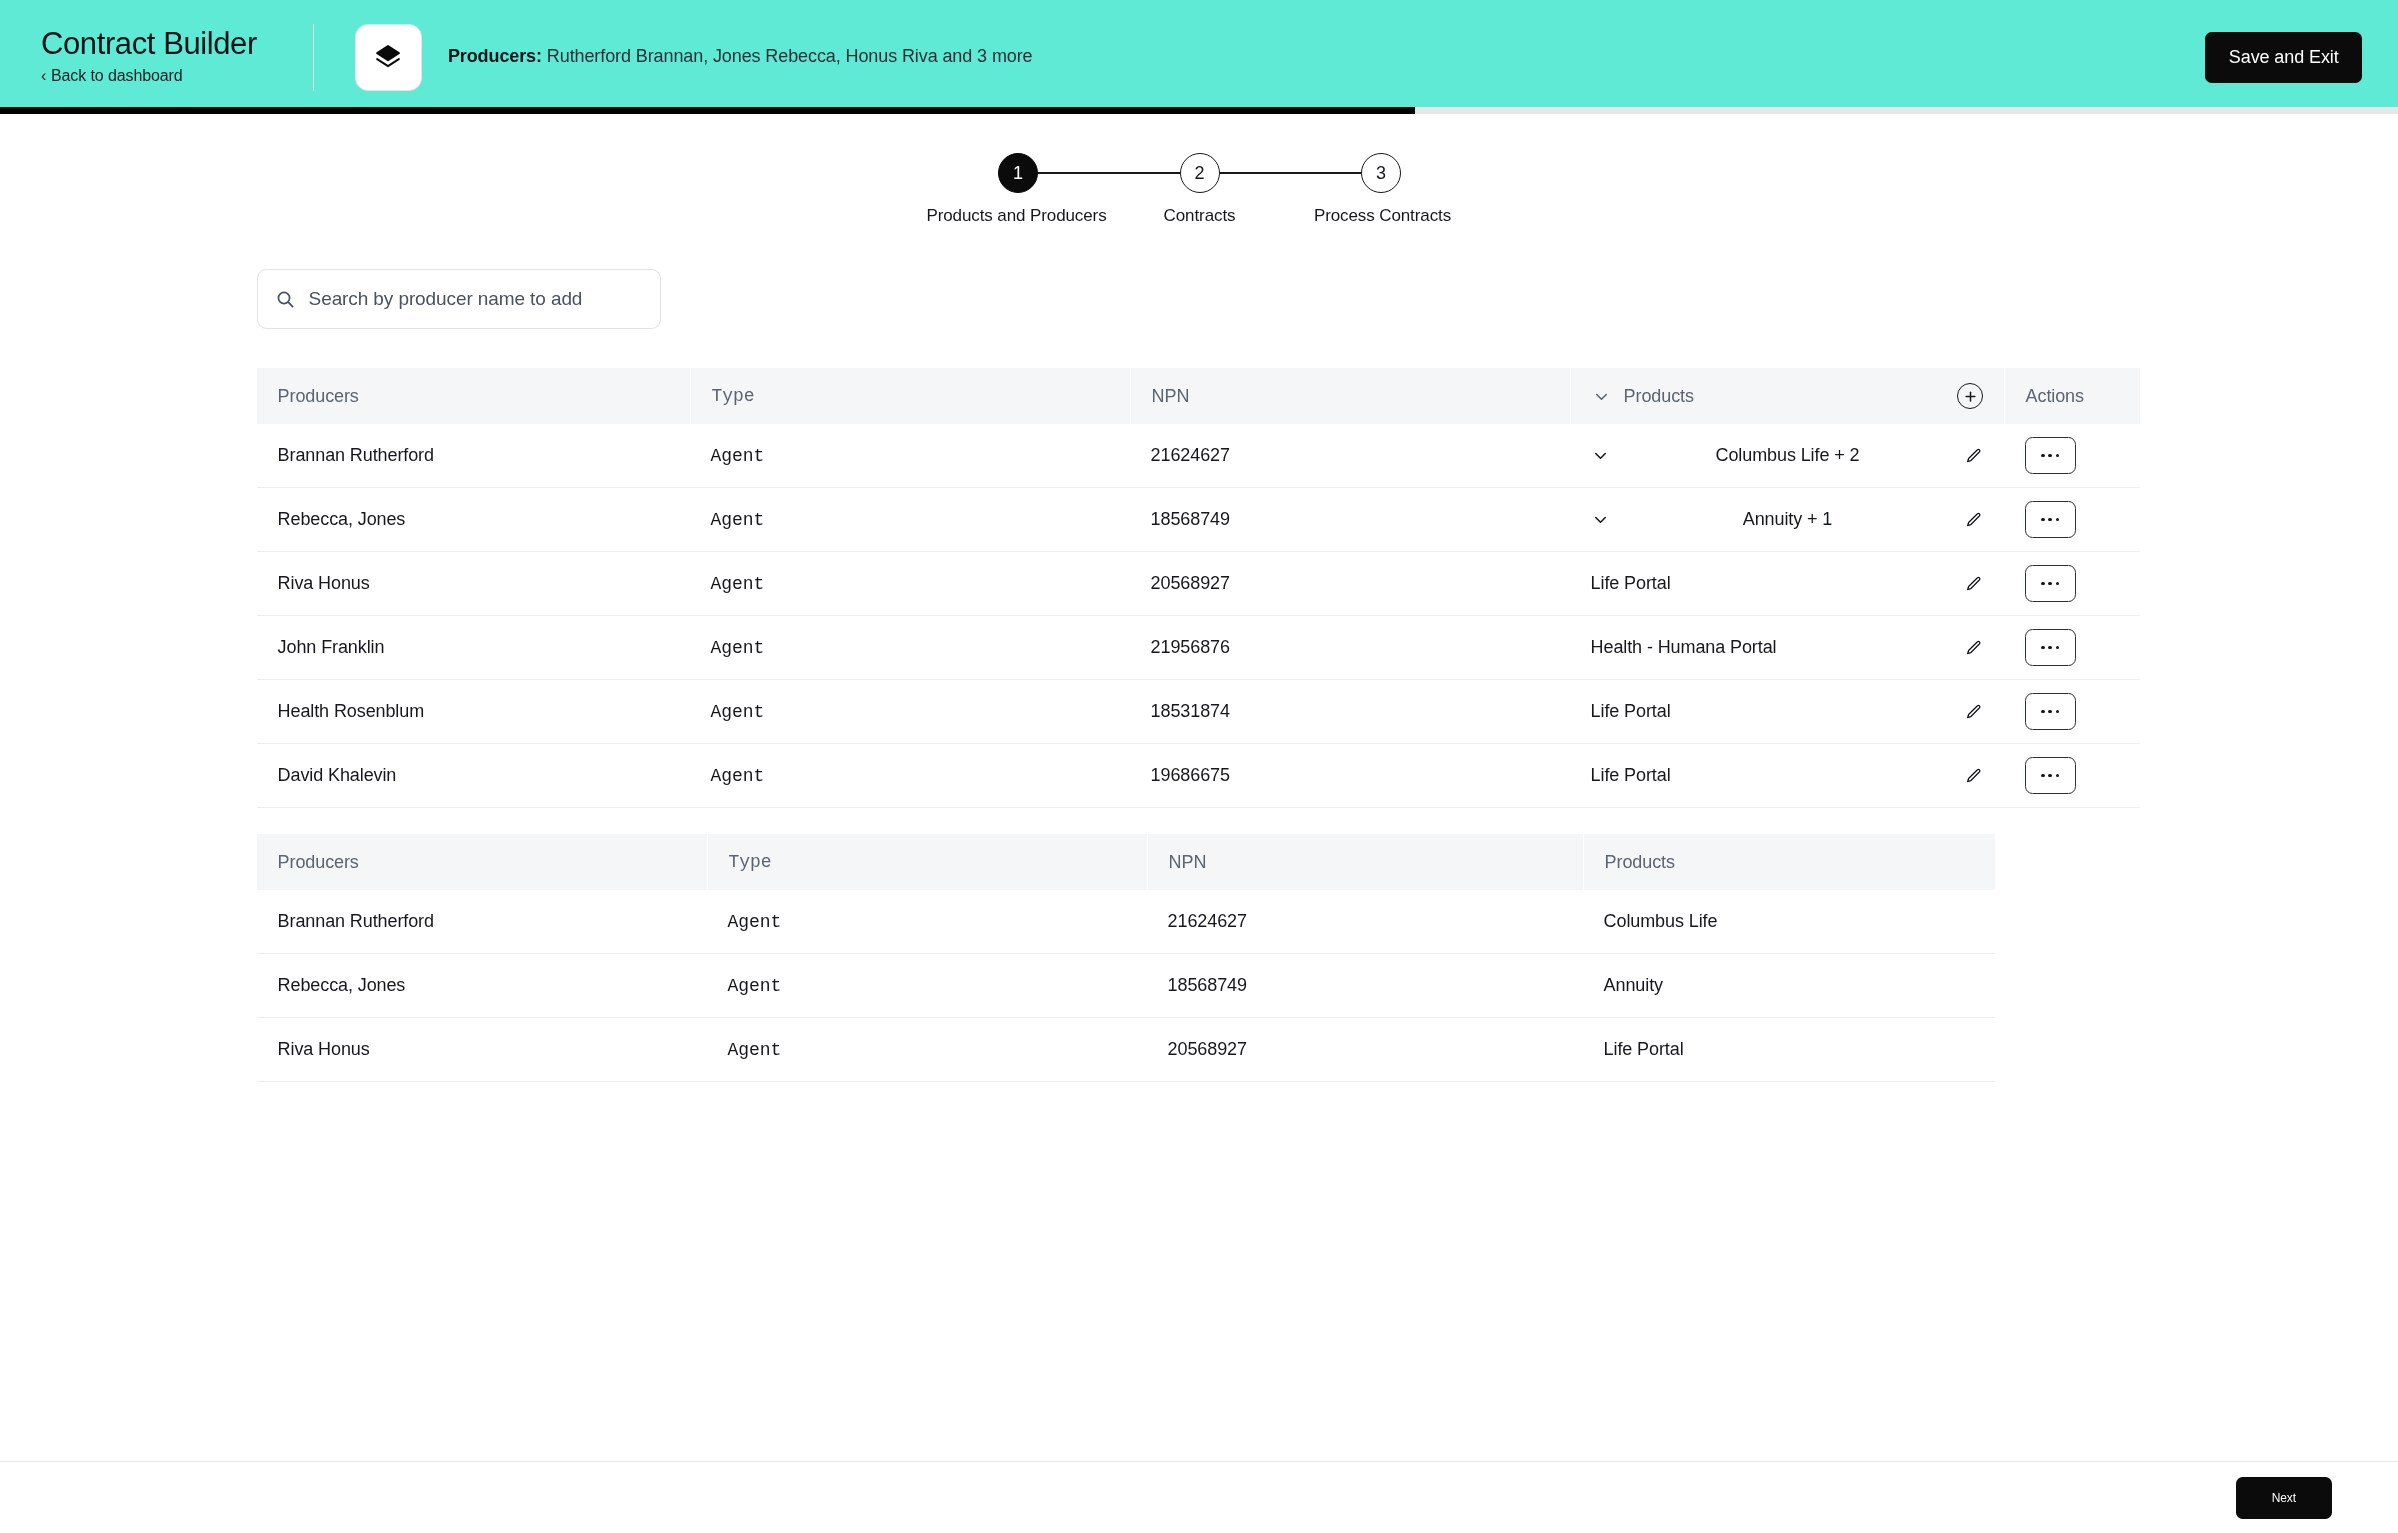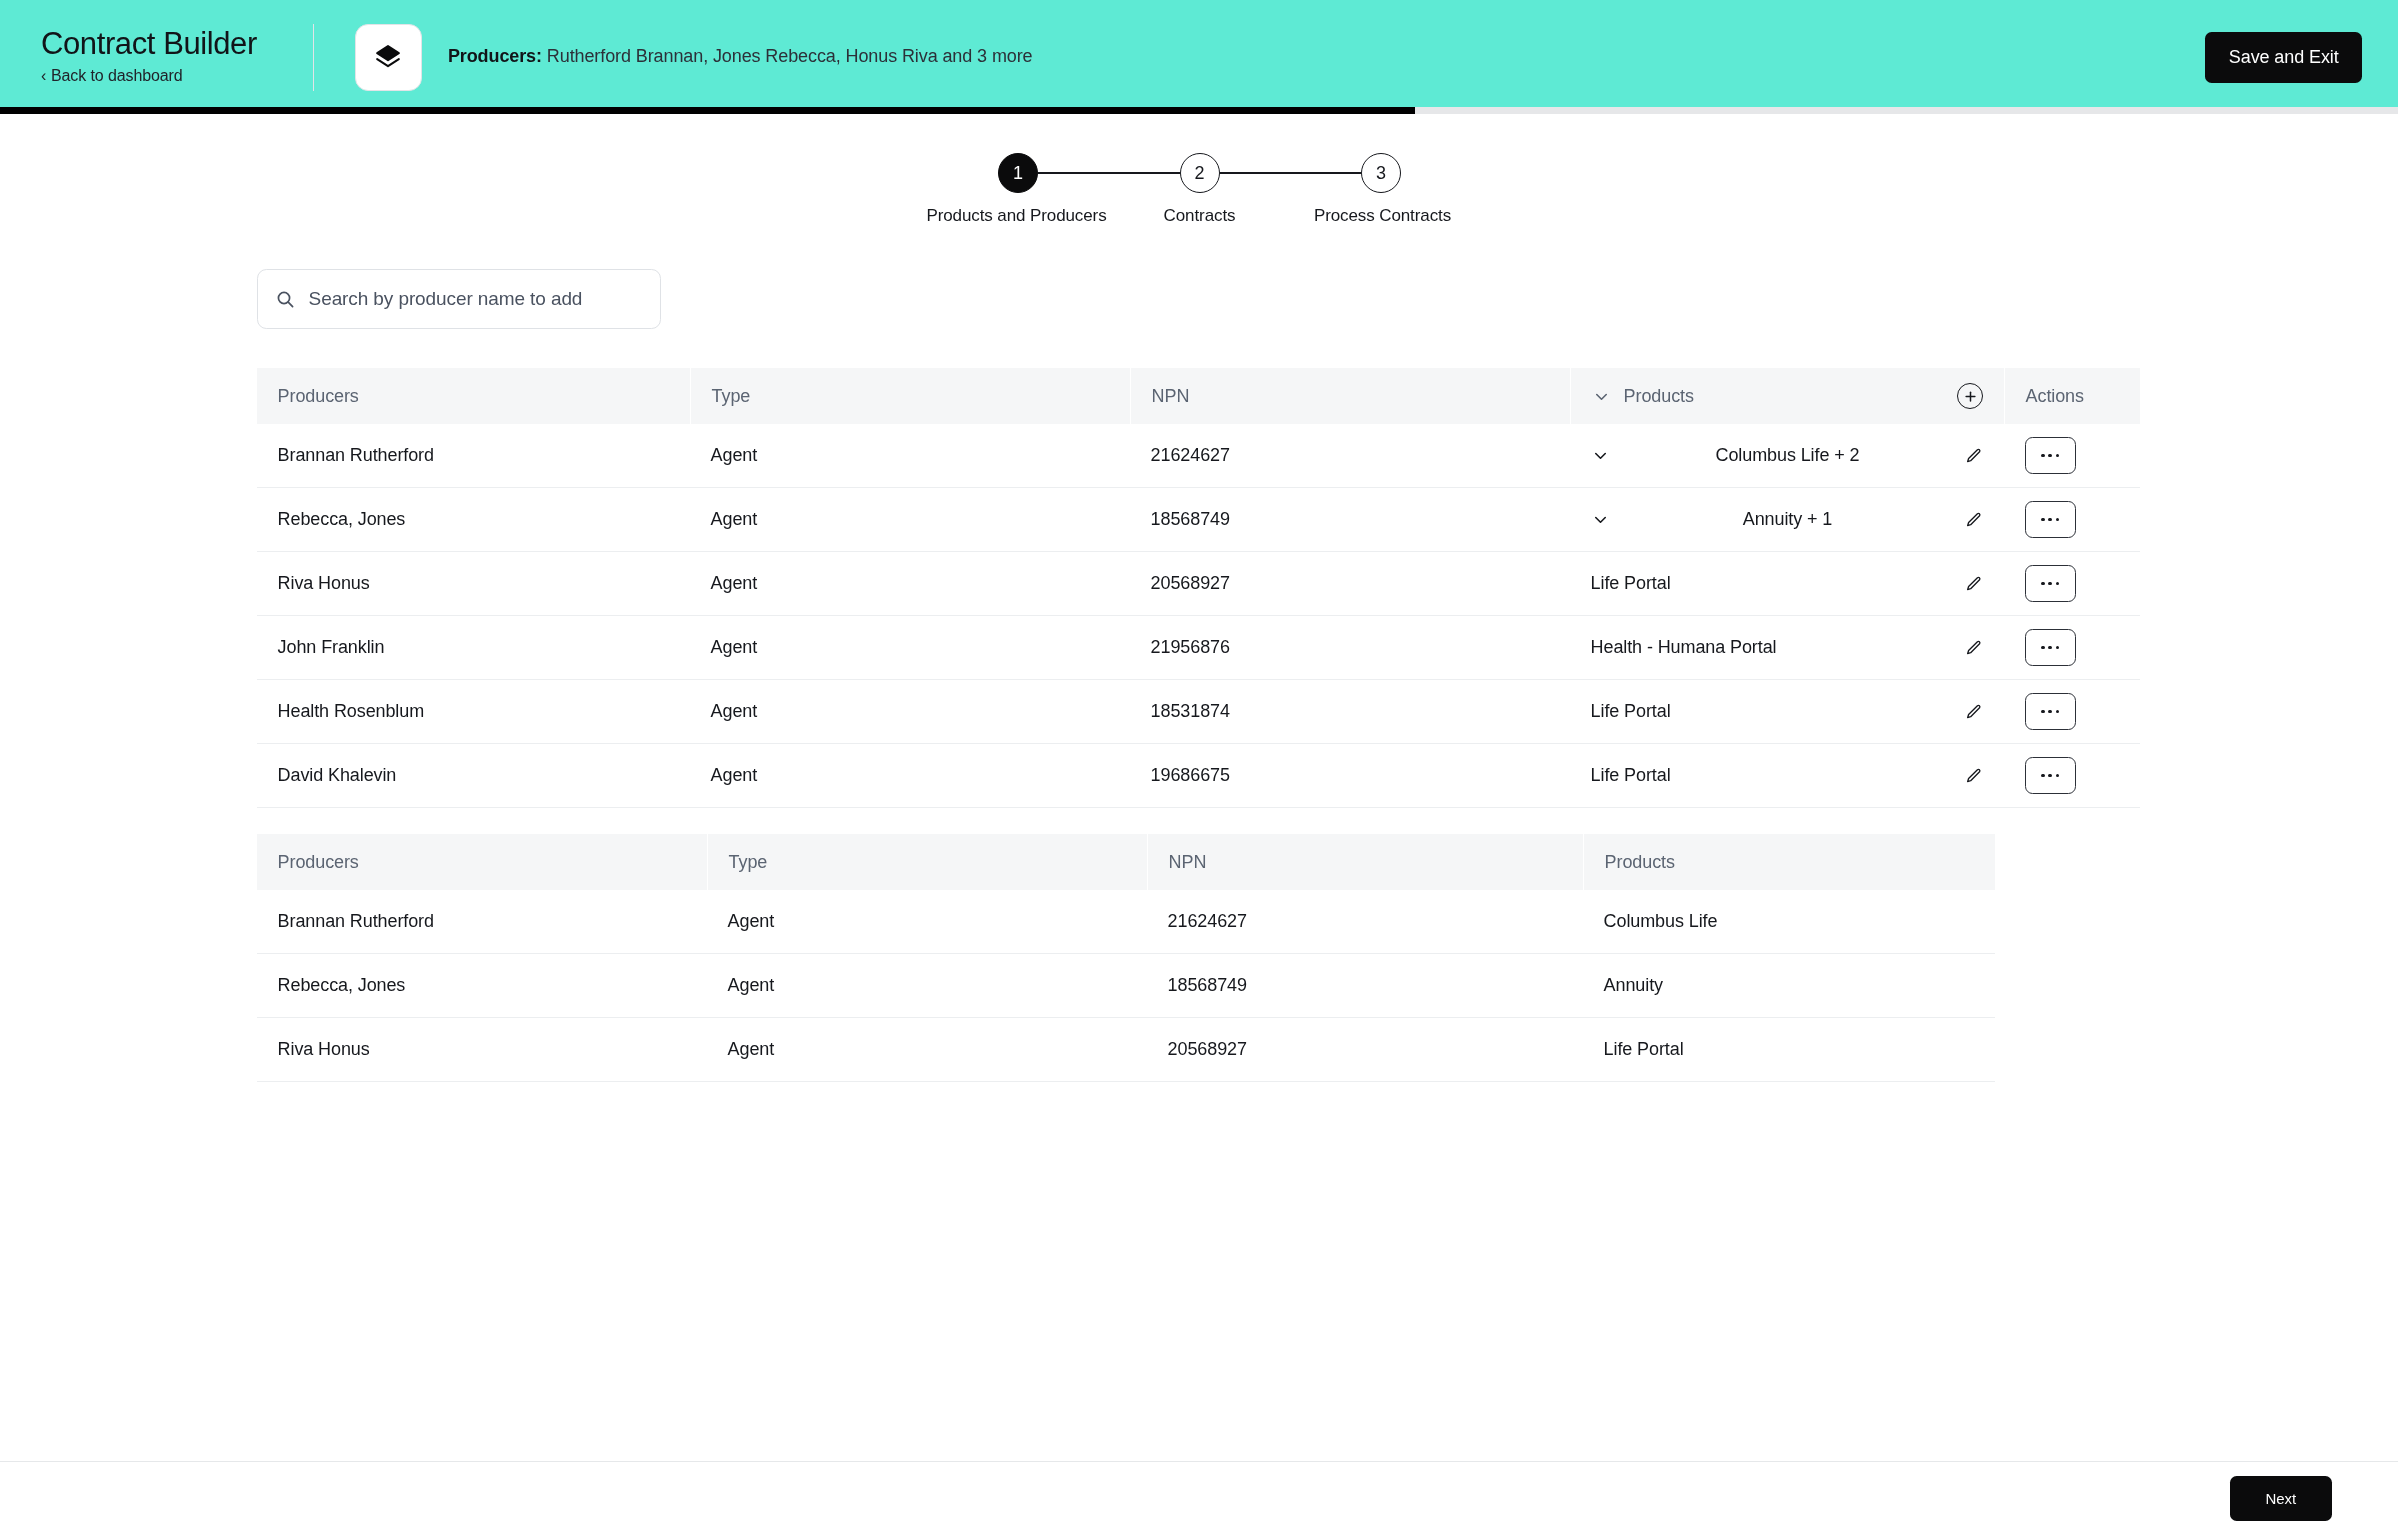--- a/index.html
+++ b/index.html
@@ -211,21 +211,21 @@
     padding: 0 20.6px;
     height: 56px;
     display: flex;
     align-items: center;
     border-left: 1.9px solid #ffffff;
     flex: 0 0 auto;
   }
   .thead .th:first-child { border-left: none; }
 
   .c-producers { width: 433px; }
-  .c-type      { width: 440px; }
+  .c-type      { width: 440px; font-family: Liberation Mono, monospace; }
   .c-npn       { width: 440px; }
   .c-products  { width: 434px; justify-content: space-between; }
   .c-actions   { width: 136px; }
 
   .portal .c-producers { width: 450px; }
   .portal .c-type      { width: 440px; }
   .portal .c-npn       { width: 436px; }
   .portal .c-products  { width: 412px; }
 
   .prod-head-left { display: flex; align-items: center; gap: 13px; }
@@ -305,21 +305,21 @@
     position: absolute;
     left: 0; right: 0; bottom: 0;
     height: 73px;
     border-top: 0.9px solid #e6e8ea;
     background: #ffffff;
     display: flex;
     align-items: center;
     justify-content: flex-end;
     padding-right: 67px;
   }
-  .next-btn { padding: 14px 36px; font-size: 15px; }
+  .next-btn { padding: 14px 36px; font-size: 12px; }
 
   svg { display: block; }
 </style>
 </head>
 <body>
 
 <div class="app">
 
   <div class="topbar">
 

